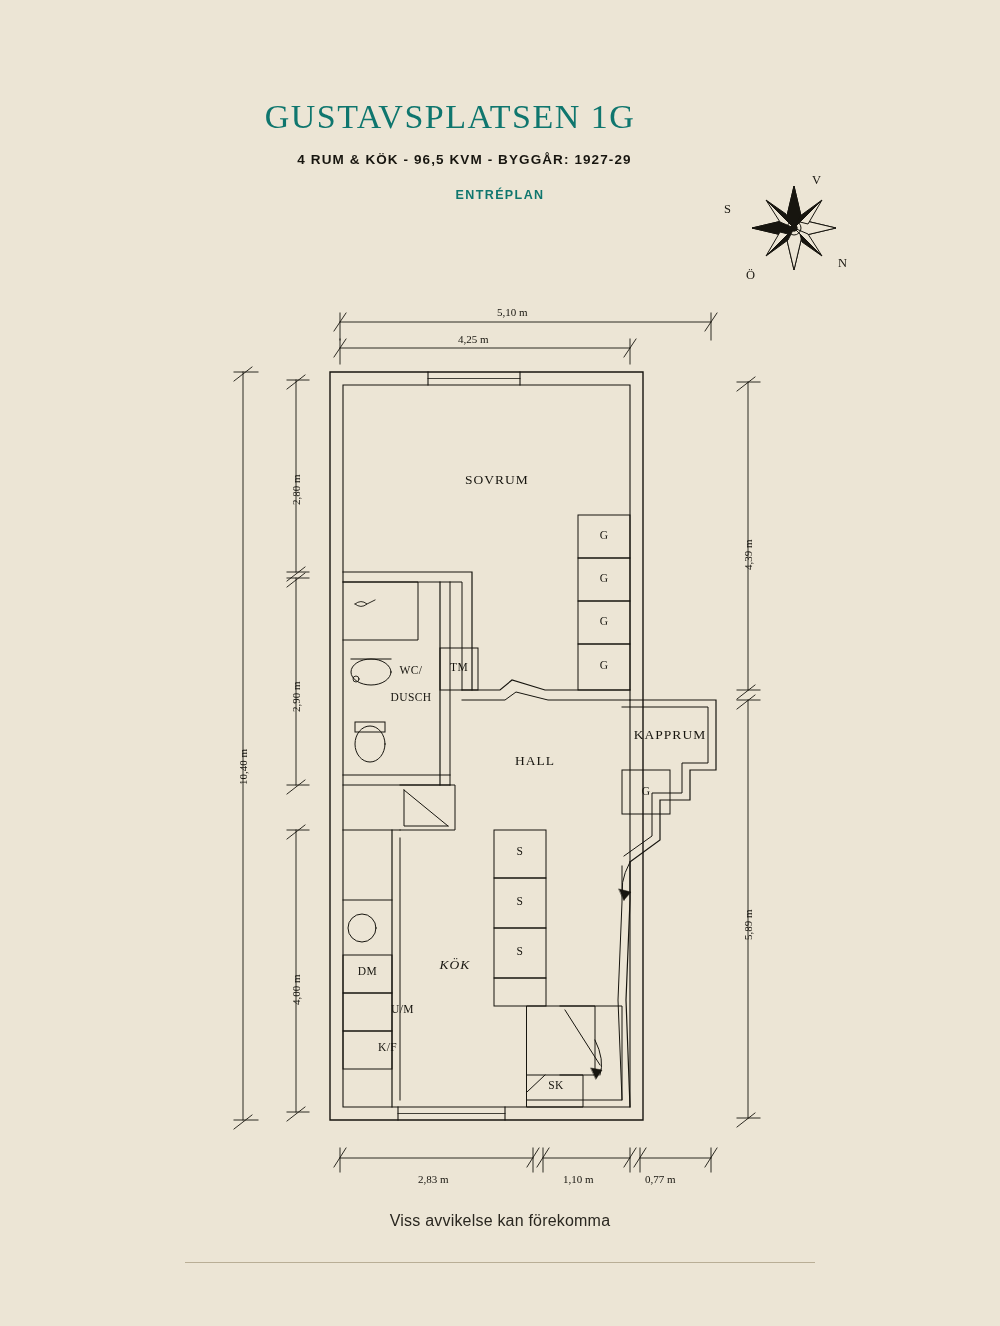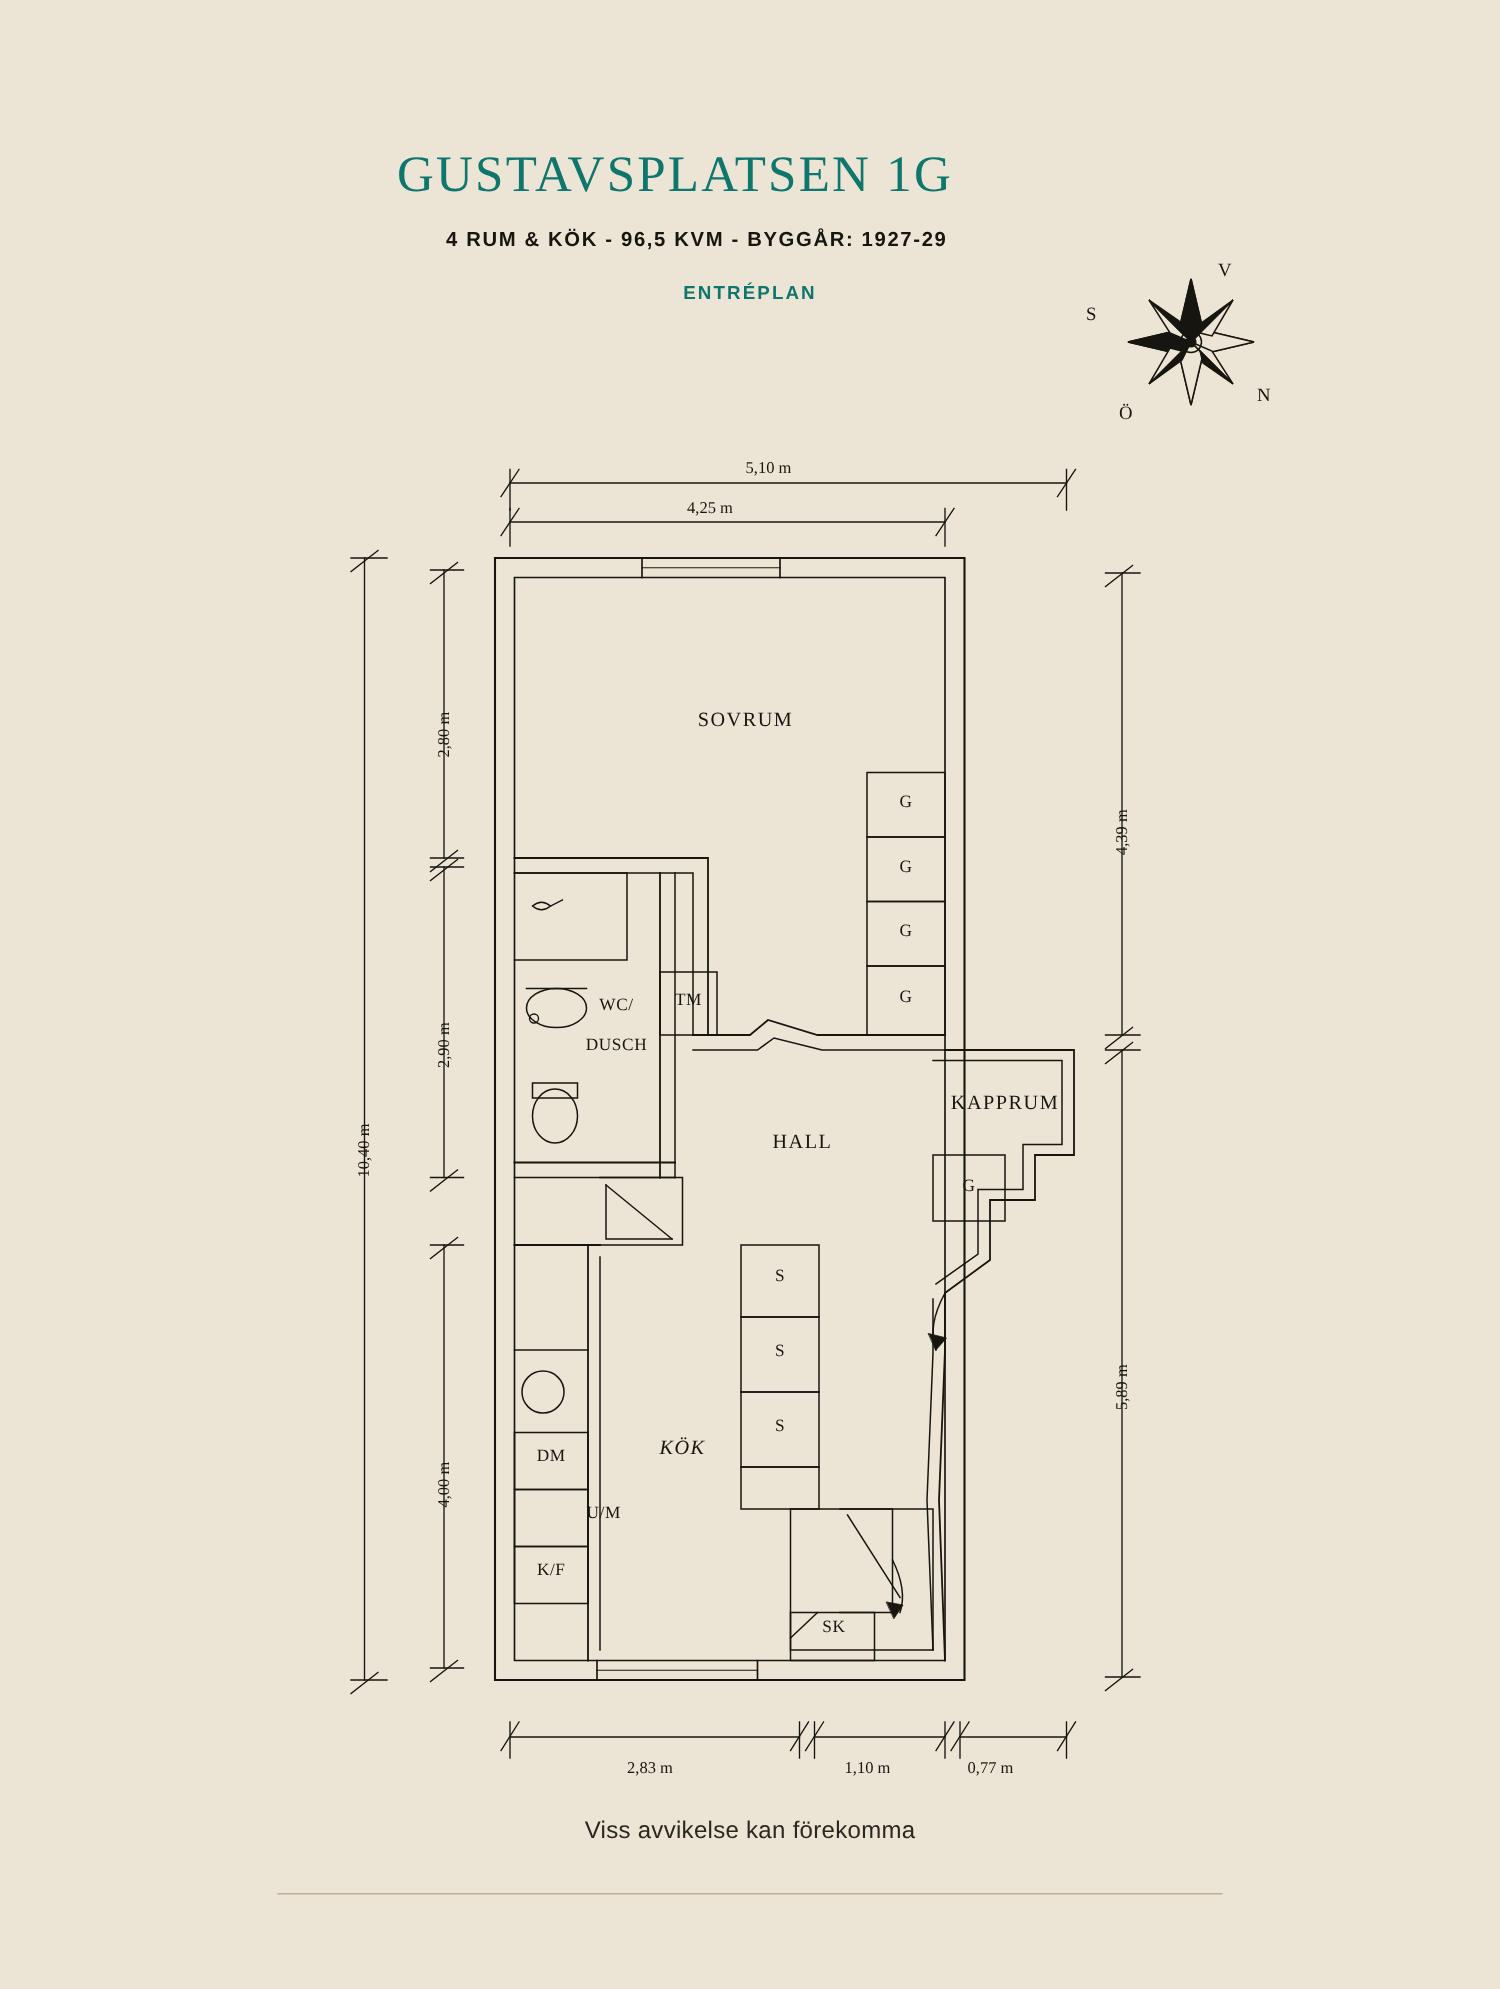--- a/index.html
+++ b/index.html
@@ -315,21 +315,21 @@
 <div class="rlabel small" style="left:622px; top:785px; width:48px;">G</div>
 
 <div class="rlabel small" style="left:440px; top:661px; width:38px;">TM</div>
 
 <div class="rlabel small" style="left:494px; top:845px; width:52px;">S</div>
 <div class="rlabel small" style="left:494px; top:895px; width:52px;">S</div>
 <div class="rlabel small" style="left:494px; top:945px; width:52px;">S</div>
 
 <div class="rlabel small" style="left:343px; top:965px; width:49px;">DM</div>
 <div class="rlabel small" style="left:343px; top:1003px; width:49px;margin-left:35px;">U/M</div>
-<div class="rlabel small" style="left:343px; top:1041px; width:49px;">K/F</div>
+<div class="rlabel small" style="left:343px; top:1041px; width:49px;padding-left:20px;">K/F</div>
 
 <div class="rlabel small" style="left:532px; top:1079px; width:48px;">SK</div>
 
 <div class="dim" style="left:497px; top:306px;">5,10 m</div>
 <div class="dim" style="left:458px; top:333px;">4,25 m</div>
 
 <div class="dim vert" style="left:290px; top:505px;">2,80 m</div>
 <div class="dim vert" style="left:290px; top:712px;">2,90 m</div>
 <div class="dim vert" style="left:237px; top:785px;">10,40 m</div>
 <div class="dim vert" style="left:290px; top:1005px;">4,00 m</div>

